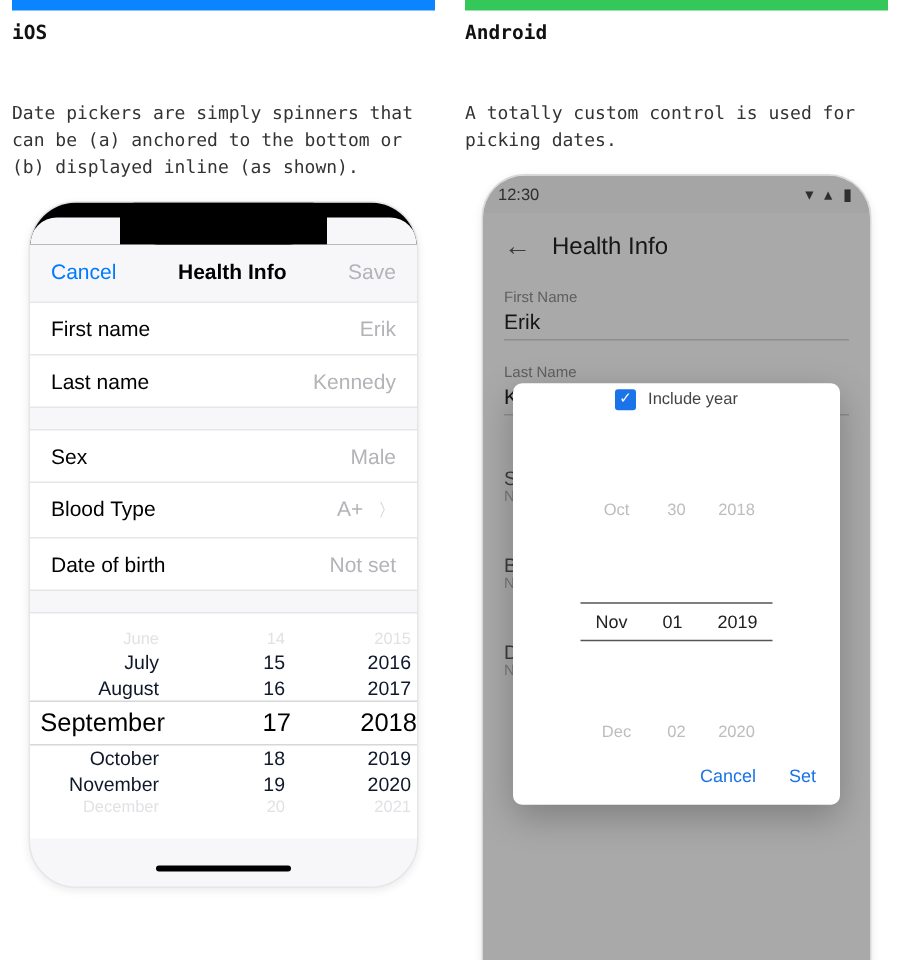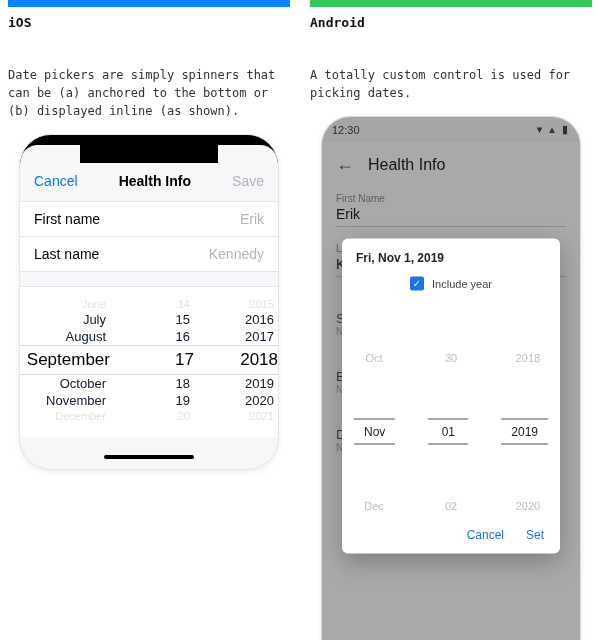--- a/index.html
+++ b/index.html
@@ -187,21 +187,21 @@
   .and-include {
     display:flex; align-items:center; justify-content:center; gap:8px;
     padding:4px 0 10px; font-size:11px; color:#444;
   }
   .and-check {
     width:14px; height:14px; background:#1a73e8; border-radius:2px;
     display:flex; align-items:center; justify-content:center;
     color:#fff; font-size:10px; line-height:1;
   }
   .and-spin-row {
-    display:flex; justify-content:space-between;
+    display:flex; justify-content:center;
     font-size:11px; color:#bdbdbd; padding:4px 12px;margin-top:47px;
   }
   .and-spin-row.sel {
     color:#222; font-size:12px;
   }
   .and-spin-row.sel span {
     border-top:1px solid #555; border-bottom:1px solid #555;
     padding:5px 10px;
   }
   .and-spin-row span { min-width:40px; text-align:center; }
@@ -239,20 +239,37 @@
         <div class="ios-row">
           <span class="lbl">First name</span>
           <span class="val">Erik</span>
         </div>
         <div class="ios-row">
           <span class="lbl">Last name</span>
           <span class="val">Kennedy</span>
         </div>
       </div>
 
+      <div class="ios-group">
+        <div class="ios-row">
+          <span class="lbl">Sex</span>
+          <span class="val">Male</span>
+        </div>
+        <div class="ios-row">
+          <span class="lbl">Blood Type</span>
+          <span>
+            <span class="val">A+</span>
+            <span class="chev">〉</span>
+          </span>
+        </div>
+        <div class="ios-row">
+          <span class="lbl">Date of birth</span>
+          <span class="val">Not set</span>
+        </div>
+      </div>
 
       <div class="ios-picker">
         <div class="ios-picker-row far">
             <span>June</span>
             <span>14</span>
             <span>2015</span>
           </div>
         <div class="ios-picker-row near">
             <span>July</span>
             <span>15</span>
@@ -325,21 +342,20 @@
           <span class="s2">N</span>
       </div>
       <div class="and-stub" style="margin-top:24px;">
         <span class="s1">D</span>
           <span class="s2">N</span>
       </div>
 
       <div class="and-dim"></div>
 
       <div class="and-dialog">
-        <div class="dtitle">Fri, Nov 1, 2019</div>
         <div class="and-include">
           <span class="and-check">✓</span>
           <span>Include year</span>
         </div>
 
         <div class="and-spin-row">
           <span>Oct</span>
             <span>30</span>
             <span>2018</span>
         </div>

